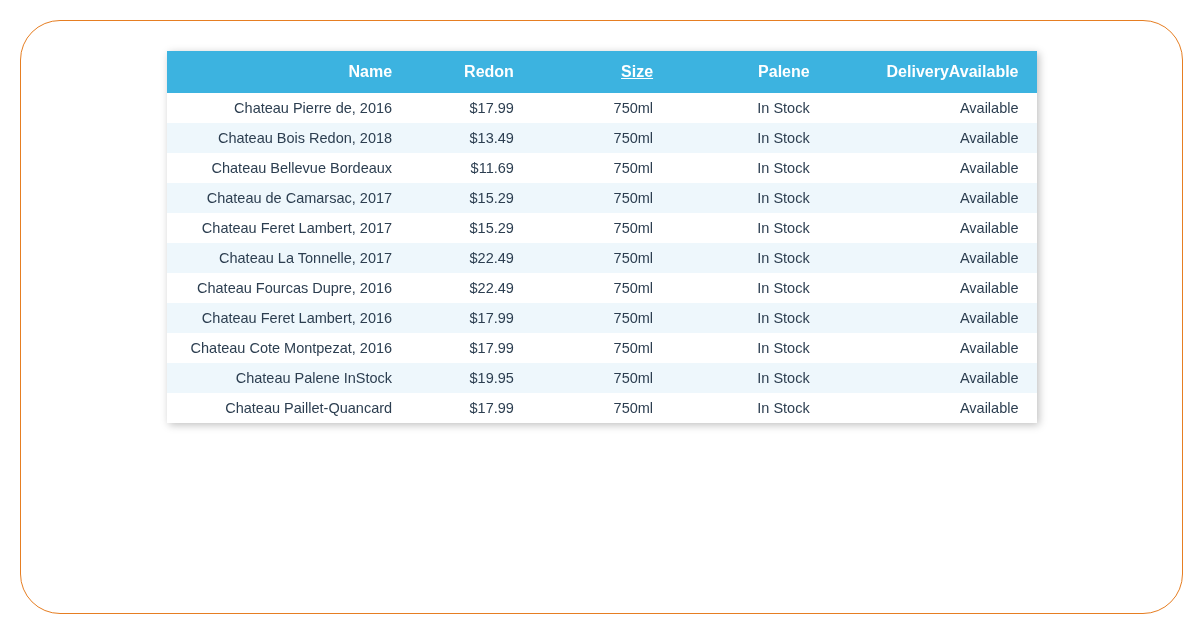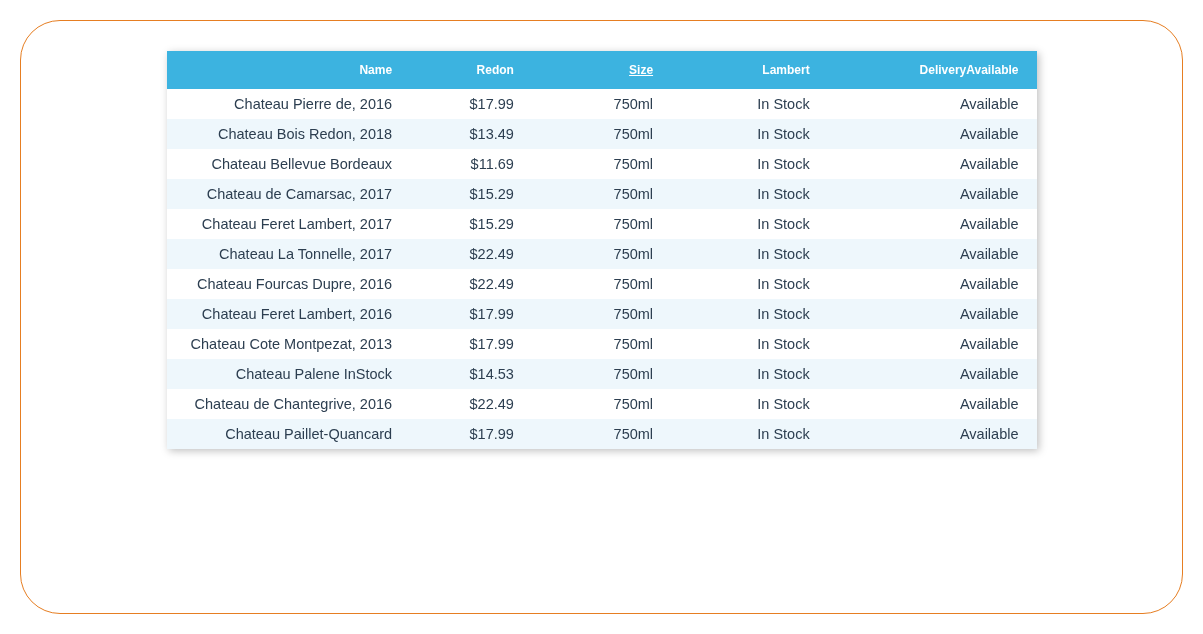--- a/index.html
+++ b/index.html
@@ -33,21 +33,21 @@
       background: #fff;
     }
     thead tr {
       background: #3cb3e0;
     }
     thead th {
       color: #fff;
       font-weight: bold;
       text-align: right;
       padding: 12px 18px;
-      font-size: 12px;
+      font-size: 16px;
     }
     thead th:first-child {
       width: 28%;
     }
     thead th:nth-child(2) {
       width: 14%;
     }
     thead th:nth-child(3) {
       width: 16%;
       text-decoration: underline;
@@ -75,21 +75,21 @@
 <body>
 
 <div class="container">
   <div class="table-wrapper">
     <table>
       <thead>
         <tr>
           <th>Name</th>
           <th>Redon</th>
           <th>Size</th>
-          <th>Lambert</th>
+          <th>Palene</th>
           <th>DeliveryAvailable</th>
         </tr>
       </thead>
       <tbody id="table-body">
       <tr>
             <td>Chateau Pierre de, 2016</td>
             <td>$17.99</td>
             <td>750ml</td>
             <td>In Stock</td>
             <td>Available</td>
@@ -137,36 +137,29 @@
             <td>Available</td>
           </tr>
           <tr>
             <td>Chateau Feret Lambert, 2016</td>
             <td>$17.99</td>
             <td>750ml</td>
             <td>In Stock</td>
             <td>Available</td>
           </tr>
           <tr>
-            <td>Chateau Cote Montpezat, 2013</td>
+            <td>Chateau Cote Montpezat, 2016</td>
             <td>$17.99</td>
             <td>750ml</td>
             <td>In Stock</td>
             <td>Available</td>
           </tr>
           <tr>
             <td>Chateau Palene InStock</td>
-            <td>$14.53</td>
-            <td>750ml</td>
-            <td>In Stock</td>
-            <td>Available</td>
-          </tr>
-          <tr>
-            <td>Chateau de Chantegrive, 2016</td>
-            <td>$22.49</td>
+            <td>$19.95</td>
             <td>750ml</td>
             <td>In Stock</td>
             <td>Available</td>
           </tr>
           <tr>
             <td>Chateau Paillet-Quancard</td>
             <td>$17.99</td>
             <td>750ml</td>
             <td>In Stock</td>
             <td>Available</td>

